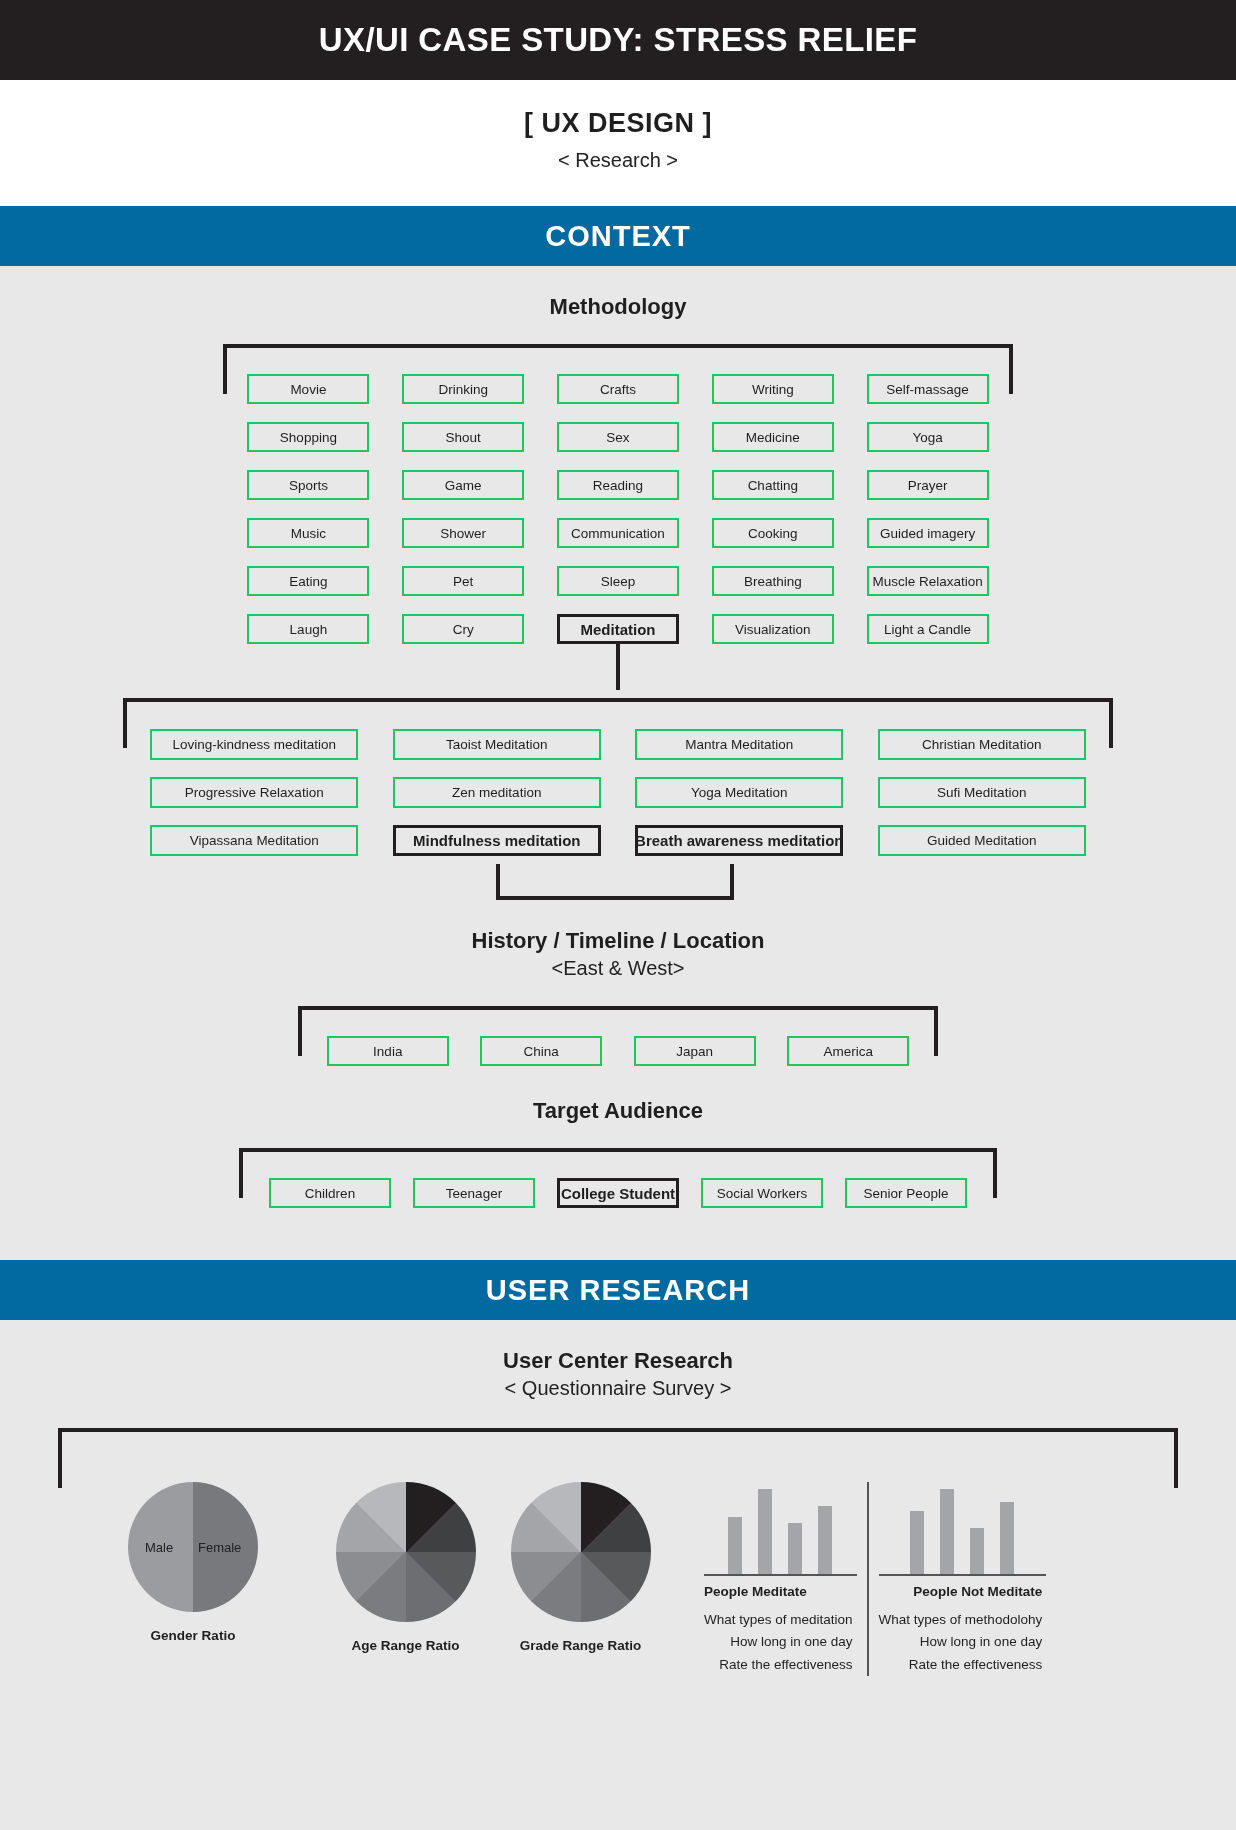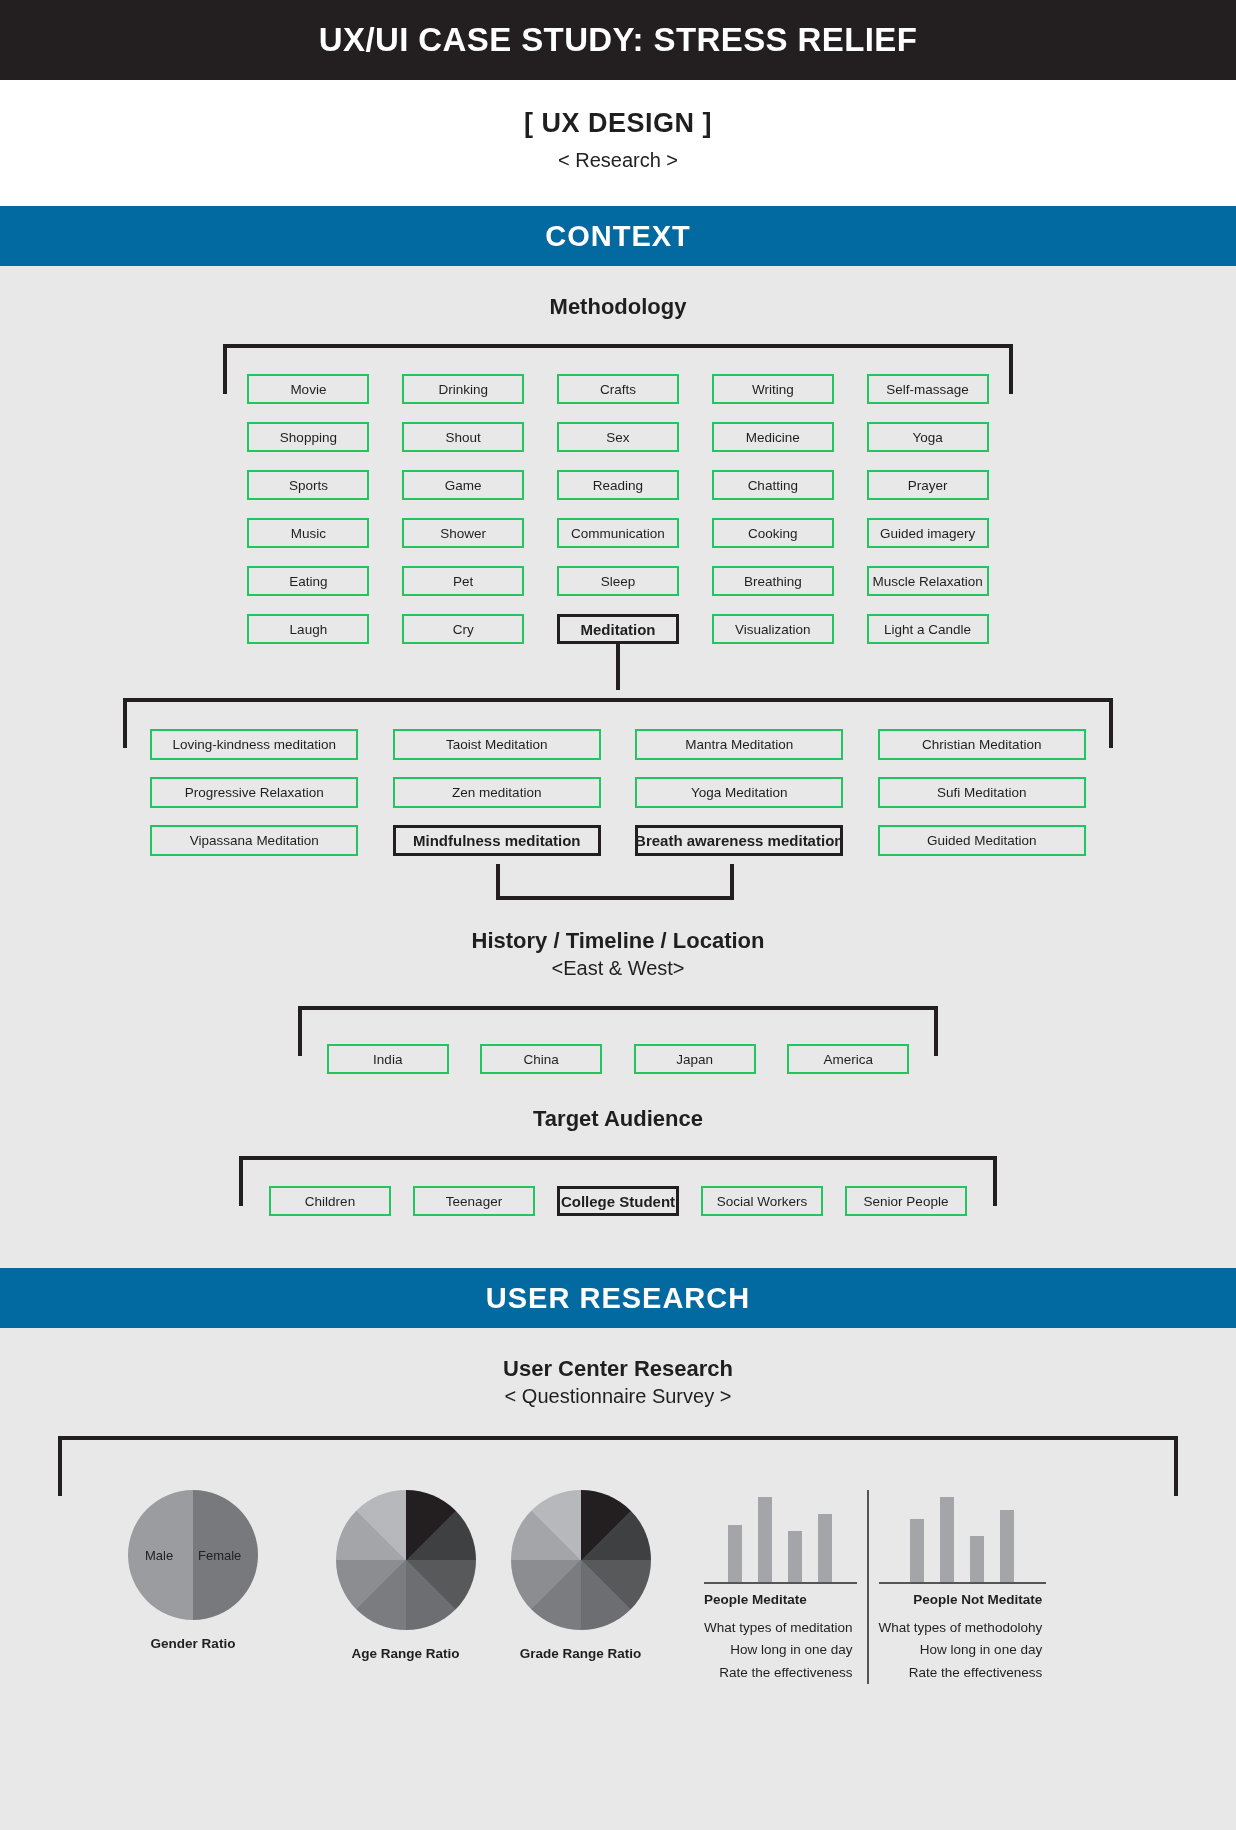--- a/index.html
+++ b/index.html
@@ -160,21 +160,21 @@
     background: #231f20;
   }
   .u-connector .u-bottom {
     position: absolute;
     height: 4px;
     background: #231f20;
     top: 32px;
   }
 
   
-  .hist-wrap { width: 640px; margin: 26px auto 0 auto; position: relative; padding-top: 22px; }
+  .hist-wrap { width: 640px; margin: 26px auto 0 auto; position: relative; padding-top: 14px; }
   .hist-grid {
     grid-template-columns: repeat(4, 1fr);
     column-gap: 26px;
     padding: 16px 26px 0 26px;
   }
   .hist-grid .card { width: 122px; height: 30px; }
 
   
   .aud-wrap { width: 758px; margin: 24px auto 0 auto; position: relative; padding-top: 14px; }
   .aud-grid {

